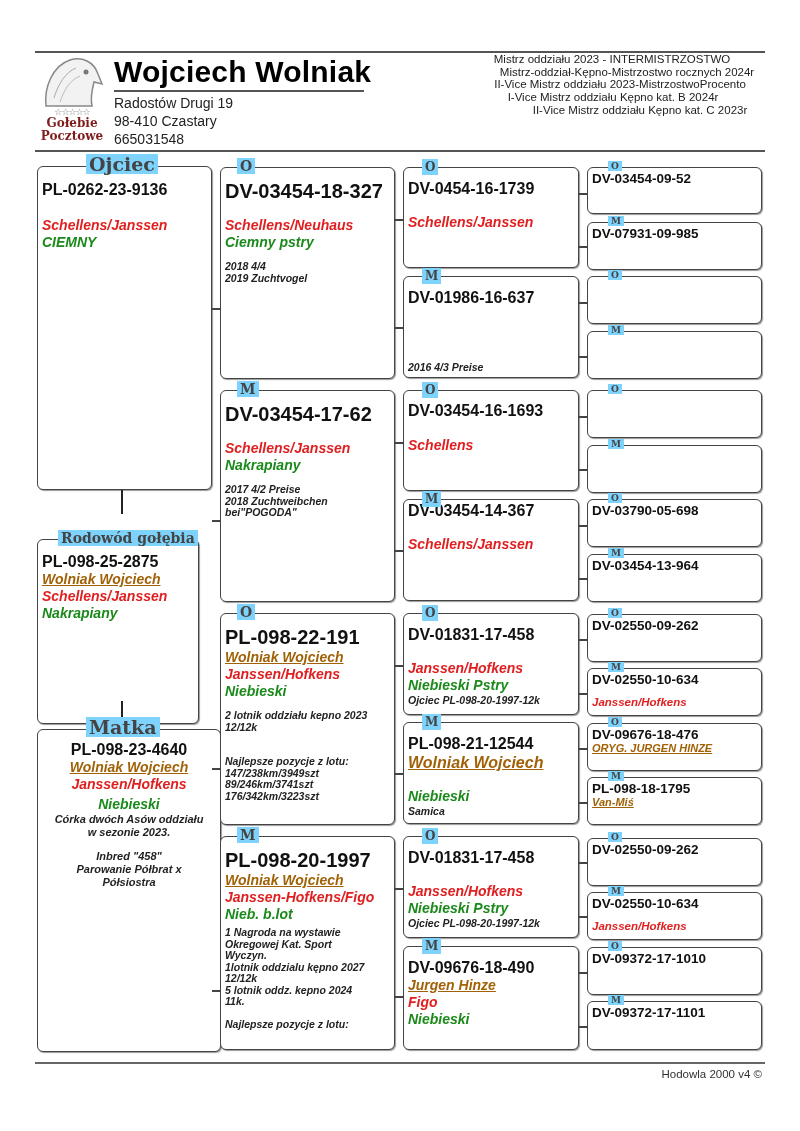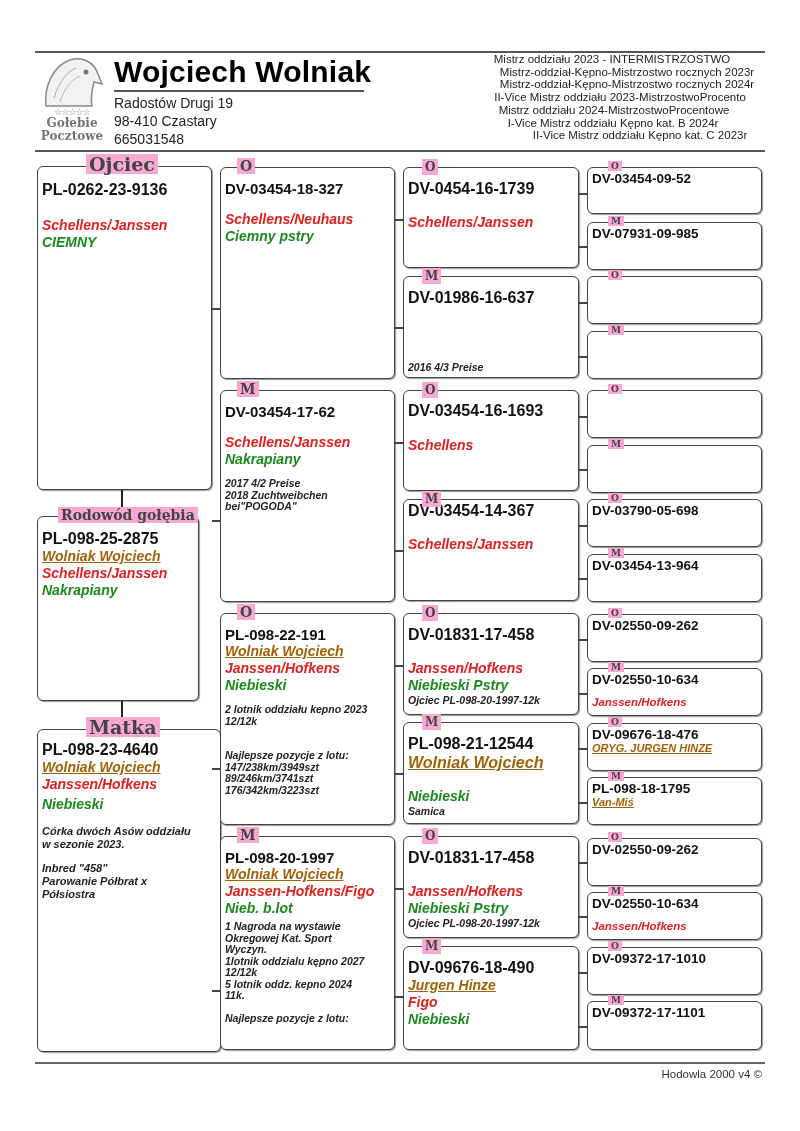--- a/index.html
+++ b/index.html
@@ -6,46 +6,46 @@
   html, body { width: 800px; height: 1131px; background: #ffffff; overflow: hidden; }
   body { position: relative; font-family: "Liberation Sans", sans-serif; color: #111; }
 
   .hr-top { position: absolute; left: 35px; top: 51px; width: 730px; height: 2px; background: #555; }
   .hr-mid { position: absolute; left: 35px; top: 150px; width: 730px; height: 2px; background: #555; }
   .hr-bot { position: absolute; left: 35px; top: 1062px; width: 730px; height: 2px; background: #666; }
 
   .logo { position: absolute; left: 34px; top: 54px; width: 76px; height: 94px; text-align: center; }
   .logo svg { display: block; margin: 0 auto; }
   .logo .stars { font-size: 9px; color: #777; letter-spacing: -1px; line-height: 9px; margin-top: -2px; }
-  .logo .l1, .logo .l2 { font-family: "DejaVu Serif", serif; font-weight: bold; color: #737373; font-size: 12px; line-height: 13px; }
+  .logo .l1, .logo .l2 { font-family: "DejaVu Serif", serif; font-weight: bold; color: #7f1d1d; font-size: 12px; line-height: 13px; }
 
   .owner-name { position: absolute; left: 114px; top: 55px; font-size: 30px; font-weight: bold; color: #000; letter-spacing: 0.2px; }
   .owner-underline { position: absolute; left: 114px; top: 90px; width: 250px; height: 2px; background: #555; }
   .owner-line { position: absolute; left: 114px; font-size: 14px; color: #222; }
 
   .titles { position: absolute; right: 36px; top: 53px; width: 290px; text-align: center; font-size: 11.5px; line-height: 12.7px; color: #222; }
   .titles div { white-space: nowrap; }
 
   .box { position: absolute; border: 1.5px solid #444; border-radius: 6px; background: #fff; box-shadow: 1px 1px 1px #999; padding: 2px 4px; overflow: visible; }
-  .legend { position: absolute; top: -10px; background: #f9a8d4; font-family: "DejaVu Serif", serif; font-weight: bold; color: #444; padding: 0 3px; line-height: 16px; }
+  .legend { position: absolute; top: -10px; background: #7dd3fc; font-family: "DejaVu Serif", serif; font-weight: bold; color: #444; padding: 0 3px; line-height: 16px; }
   .legend.big { font-size: 19px; top: -13px; line-height: 20px; }
   .legend.mid { font-size: 14px; top: -10px; }
   .legend.sm { font-size: 12px; top: -9px; }
   .legend.xs { font-size: 9px; top: -7px; line-height: 10px; }
 
   .ring { font-weight: bold; color: #111; white-space: nowrap; }
   .owner { font-style: italic; font-weight: bold; color: #a16207; text-decoration: underline; white-space: nowrap; }
   .breed { font-style: italic; font-weight: bold; color: #e02020; white-space: nowrap; }
   .color { font-style: italic; font-weight: bold; color: #1a8a1a; white-space: nowrap; }
   .note { font-style: italic; font-weight: bold; color: #222; }
 
   .c1 .ring { font-size: 16px; }
   .c1 .owner, .c1 .breed, .c1 .color { font-size: 14px; line-height: 17px; }
   .c1 .note { font-size: 11px; line-height: 13px; }
-  .c2 .ring { font-size: 15px; }
+  .c2 .ring { font-size: 20px; }
   .c2 .owner, .c2 .breed, .c2 .color { font-size: 14px; line-height: 17px; }
   .c2 .note { font-size: 10.5px; line-height: 11.5px; }
   .c3 .ring { font-size: 16px; }
   .c3 .owner, .c3 .breed, .c3 .color { font-size: 14px; line-height: 17px; }
   .c3 .note { font-size: 10.5px; line-height: 12px; }
   .c4 .ring { font-size: 13.5px; line-height: 15px; }
   .c4 .owner { font-size: 11px; line-height: 12px; }
   .c4 .breed { font-size: 11.5px; line-height: 13px; }
 
   .vline { position: absolute; width: 2px; background: #222; }
@@ -71,75 +71,77 @@
 </div>
 
 <div class="owner-name">Wojciech Wolniak</div>
 <div class="owner-underline"></div>
 <div class="owner-line" style="top:95px">Radostów Drugi 19</div>
 <div class="owner-line" style="top:113px">98-410 Czastary</div>
 <div class="owner-line" style="top:131px">665031548</div>
 
 <div class="titles">
   <div style="padding-right:14px">Mistrz oddziału 2023 - INTERMISTRZOSTWO</div>
-  <div style="padding-left:16px">Mistrz-oddział-Kępno-Mistrzostwo rocznych 2023r</div>
   <div style="padding-left:16px">Mistrz-oddział-Kępno-Mistrzostwo rocznych 2024r</div>
   <div style="padding-left:2px">II-Vice Mistrz oddziału 2023-MistrzostwoProcento</div>
-  <div style="padding-right:10px">Mistrz oddziału 2024-MistrzostwoProcentowe</div>
   <div style="padding-right:12px">I-Vice Mistrz oddziału Kępno kat. B 2024r</div>
   <div style="padding-left:42px">II-Vice Mistrz oddziału Kępno kat. C 2023r</div>
 </div>
 
 <div class="hr-mid"></div>
 
 <div class="box c1" style="left:37px; top:166px; width:175px; height:324px;">
   <span class="legend big" style="left:48px">Ojciec</span>
   <div class="ring" style="margin-top:12px">PL-0262-23-9136</div>
   <div class="breed" style="margin-top:18px">Schellens/Janssen</div>
   <div class="color">CIEMNY</div>
 </div>
 
 <div class="vline" style="left:121px; top:490px; height:24px;"></div>
 
-<div class="box c1" style="left:37px; top:516px; width:162px; height:185px;">
+<div class="box c1" style="left:37px; top:539px; width:162px; height:185px;">
   <span class="legend mid" style="left:20px">Rodowód gołębia</span>
   <div class="ring" style="margin-top:11px">PL-098-25-2875</div>
   <div class="owner">Wolniak Wojciech</div>
   <div class="breed">Schellens/Janssen</div>
   <div class="color">Nakrapiany</div>
 </div>
 
 <div class="vline" style="left:121px; top:701px; height:24px;"></div>
 
-<div class="box c1" style="left:37px; top:729px; width:184px; height:323px;">
+<div class="box c1" style="left:37px; top:729px; width:184px; height:323px;text-align:center;">
   <span class="legend big" style="left:48px">Matka</span>
   <div class="ring" style="margin-top:9px">PL-098-23-4640</div>
   <div class="owner">Wolniak Wojciech</div>
   <div class="breed">Janssen/Hofkens</div>
   <div class="color" style="margin-top:3px">Niebieski</div>
-  <div style="margin-top:12px">
+  <div style="">
     <div class="note">Córka dwóch Asów oddziału</div>
     <div class="note">w sezonie 2023.</div>
     <div class="note" style="height:11px"></div>
     <div class="note">Inbred "458"</div>
     <div class="note">Parowanie Półbrat x</div>
     <div class="note">Półsiostra</div>
   </div>
 </div>
 
 <div class="hline" style="left:212px; top:308px; width:8px;"></div>
 <div class="hline" style="left:212px; top:520px; width:8px;"></div>
 <div class="hline" style="left:212px; top:768px; width:8px;"></div>
 <div class="hline" style="left:212px; top:990px; width:8px;"></div>
 
 <div class="box c2" style="left:220px; top:167px; width:175px; height:212px;">
   <span class="legend mid" style="left:16px">O</span>
   <div class="ring" style="margin-top:10px">DV-03454-18-327</div>
   <div class="breed" style="margin-top:14px">Schellens/Neuhaus</div>
   <div class="color">Ciemny pstry</div>
+  <div style="margin-top:10px">
+    <div class="note">2018 4/4</div>
+    <div class="note">2019 Zuchtvogel</div>
+  </div>
 </div>
 
 <div class="box c2" style="left:220px; top:390px; width:175px; height:212px;">
   <span class="legend mid" style="left:16px">M</span>
   <div class="ring" style="margin-top:10px">DV-03454-17-62</div>
   <div class="breed" style="margin-top:14px">Schellens/Janssen</div>
   <div class="color">Nakrapiany</div>
   <div style="margin-top:10px">
     <div class="note">2017 4/2 Preise</div>
     <div class="note">2018 Zuchtweibchen</div>

